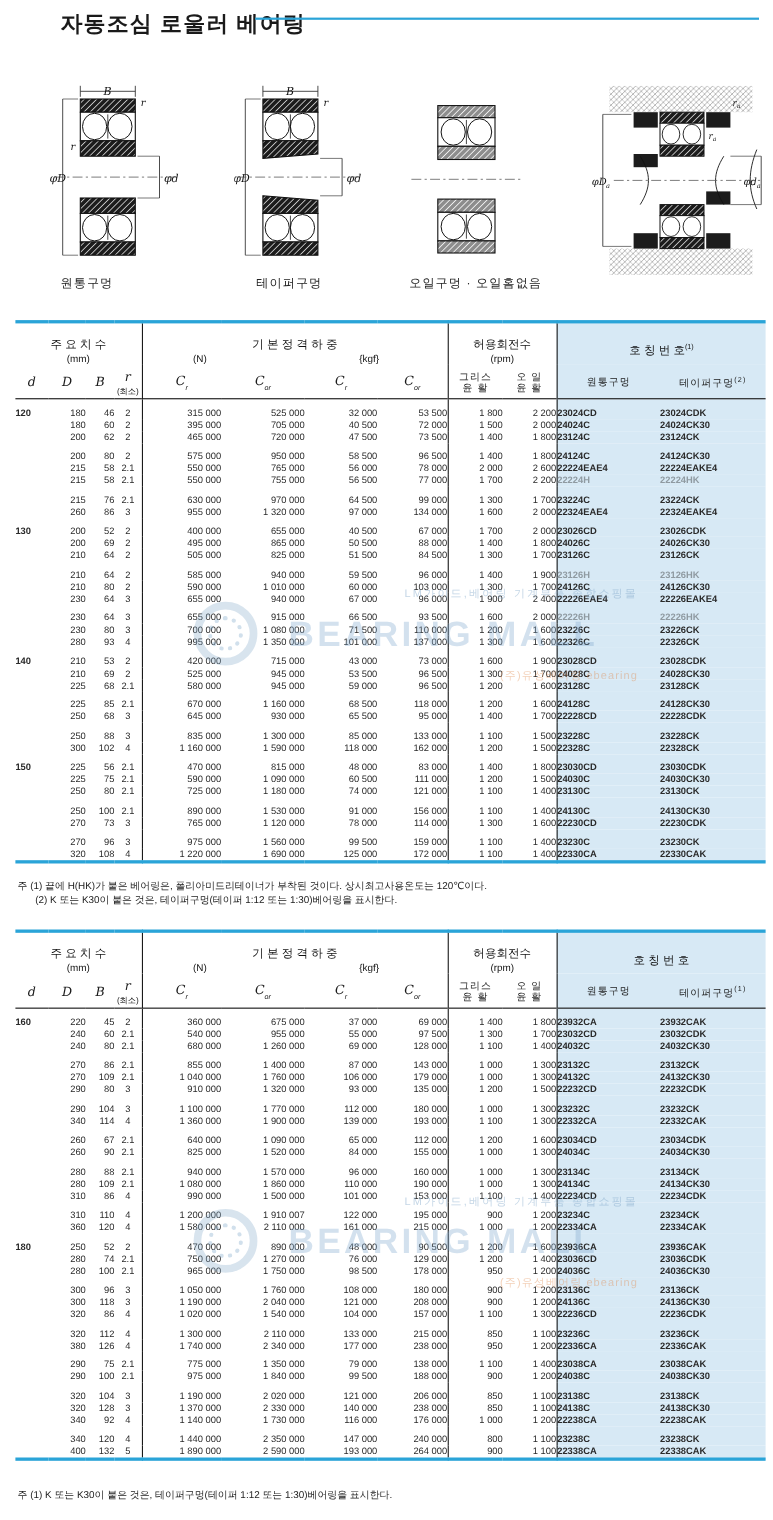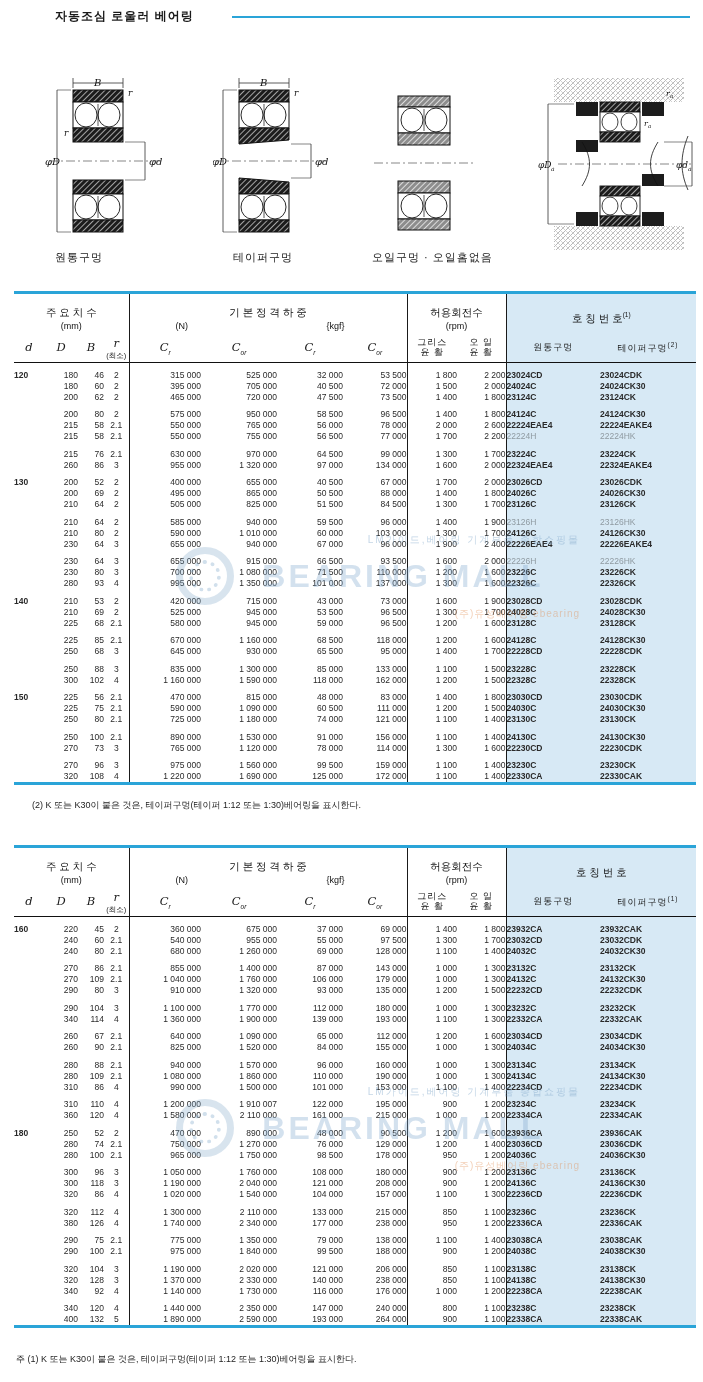--- a/index.html
+++ b/index.html
@@ -2,21 +2,21 @@
 <html><head>
 <meta charset="utf-8">
 <style>
   html,body{margin:0;padding:0;}
   body{
     width:703px;height:1382px;position:relative;background:#ffffff;
     font-family:"Liberation Sans","DejaVu Sans",sans-serif;color:#1a1a1a;
     overflow:hidden;
   }
   
-  .page-title{position:absolute;left:55px;top:8px;font-size:12px;font-weight:bold;letter-spacing:1px;}
+  .page-title{position:absolute;left:55px;top:8px;font-size:20px;font-weight:bold;letter-spacing:1px;}
   .title-rule{position:absolute;left:232px;top:16px;width:458px;height:2px;background:#2aa4d8;}
   
   .dia{position:absolute;}
   .dia-caption{position:absolute;top:250px;font-size:11px;color:#222;letter-spacing:1px;}
   
   .tbl-wrap{position:absolute;left:14px;width:682px;}
   table.cat{border-collapse:collapse;table-layout:fixed;width:682px;
     border-top:3px solid #2aa4d8;border-bottom:3px solid #2aa4d8;}
   table.cat thead{border-bottom:1.5px solid #111;}
   table.cat th{font-weight:normal;padding:0;vertical-align:middle;}
@@ -39,21 +39,21 @@
   .c-D{padding-right:9px;}
   .c-B{padding-right:7px;}
   .c-r{text-align:center;}
   .c-crn{padding-right:10px;}
   .c-corn{padding-right:12px;}
   .c-crk{padding-right:12px;}
   .c-cork{padding-right:10px;}
   .c-gr{padding-right:8px;}
   .c-oil{padding-right:11px;}
   .c-des{padding-left:10px;font-weight:bold;font-size:8.5px;color:#111;}
-  .c-des.muted{font-weight:normal;color:#8f9aa1;margin-top:18px;}
+  .c-des.muted{font-weight:bold;color:#8f9aa1;margin-top:18px;}
   
   .notes{position:absolute;left:16px;font-size:9px;line-height:13px;color:#1d1d1d;}
   .notes .n2{padding-left:16px;}
   
   .wm{position:absolute;left:140px;width:440px;pointer-events:none;text-align:right;z-index:5;}
   .wm .wm-kr{font-size:10px;color:rgba(125,165,200,0.45);letter-spacing:2px;}
   .wm .wm-main{display:flex;align-items:center;justify-content:center;gap:28px;}
   .wm .wm-logo{width:58px;height:58px;border:7px solid rgba(125,165,200,0.30);border-radius:50%;box-sizing:border-box;position:relative;}
   .wm .wm-logo::after{content:"";position:absolute;inset:6px;border:4px dotted rgba(125,165,200,0.35);border-radius:50%;}
   .wm .wm-big{font-size:32px;font-weight:bold;letter-spacing:3px;color:rgba(130,170,205,0.35);}
@@ -723,20 +723,21 @@
           <td class="c-num c-gr">1 100</td>
           <td class="c-num c-oil div-r">1 400</td>
           <td class="c-des band">22330CA</td>
           <td class="c-des band">22330CAK</td>
         </tr>
       </tbody>
     </table>
 </div>
 
 <div class="notes" style="top:799px;">
+  <div>주 (1) 끝에 H(HK)가 붙은 베어링은, 폴리아미드리테이너가 부착된 것이다. 상시최고사용온도는 120℃이다.</div>
   <div class="n2">(2) K 또는 K30이 붙은 것은, 테이퍼구멍(테이퍼 1:12 또는 1:30)베어링을 표시한다.</div>
 </div>
 
 <div class="tbl-wrap" style="top:845px;">
 <table class="cat">
   <colgroup>
     <col style="width:30px">
         <col style="width:34px">
         <col style="width:26px">
         <col style="width:25px">

